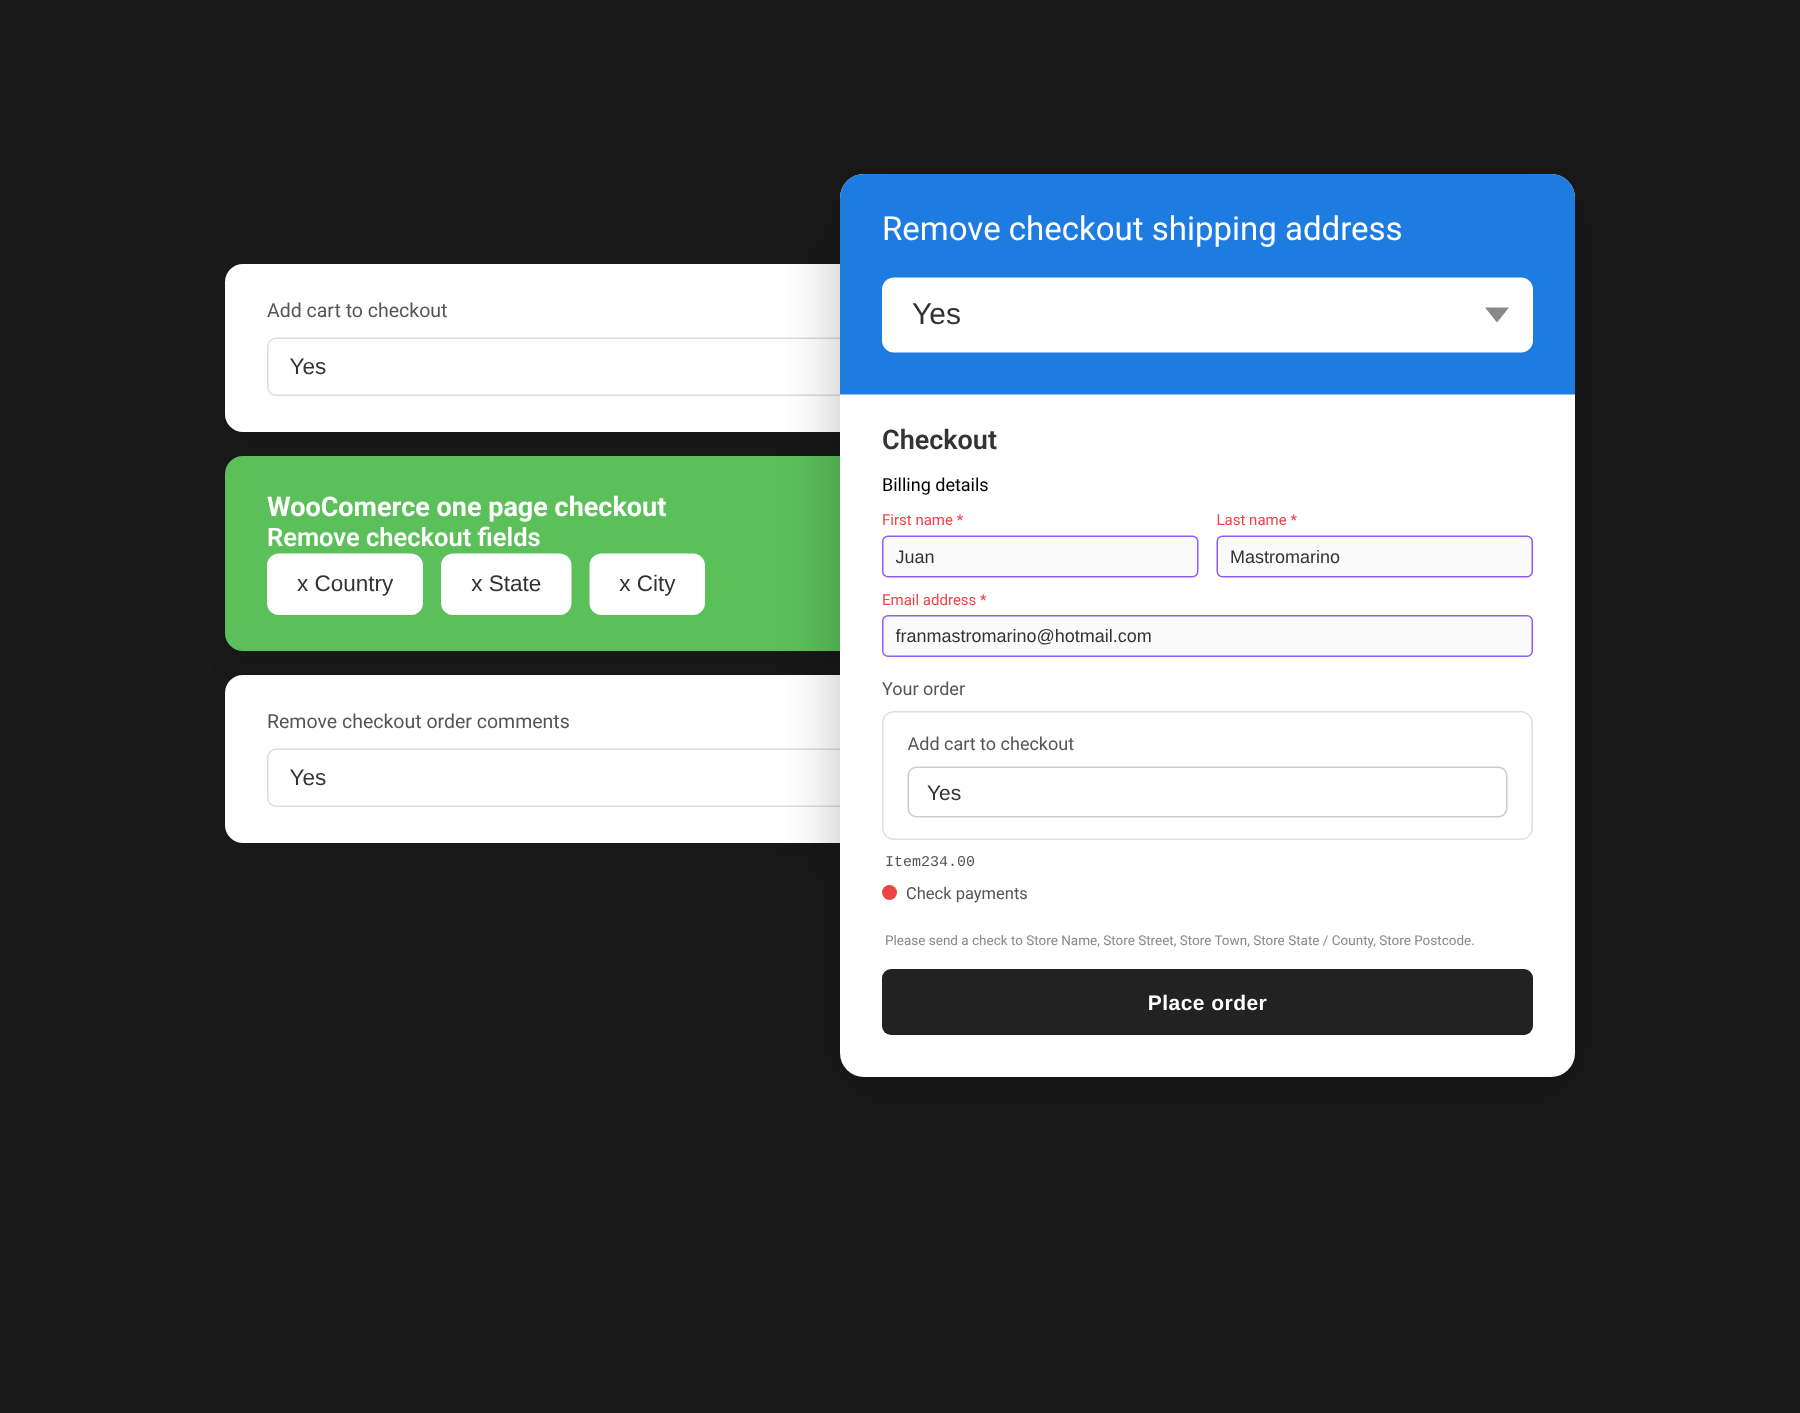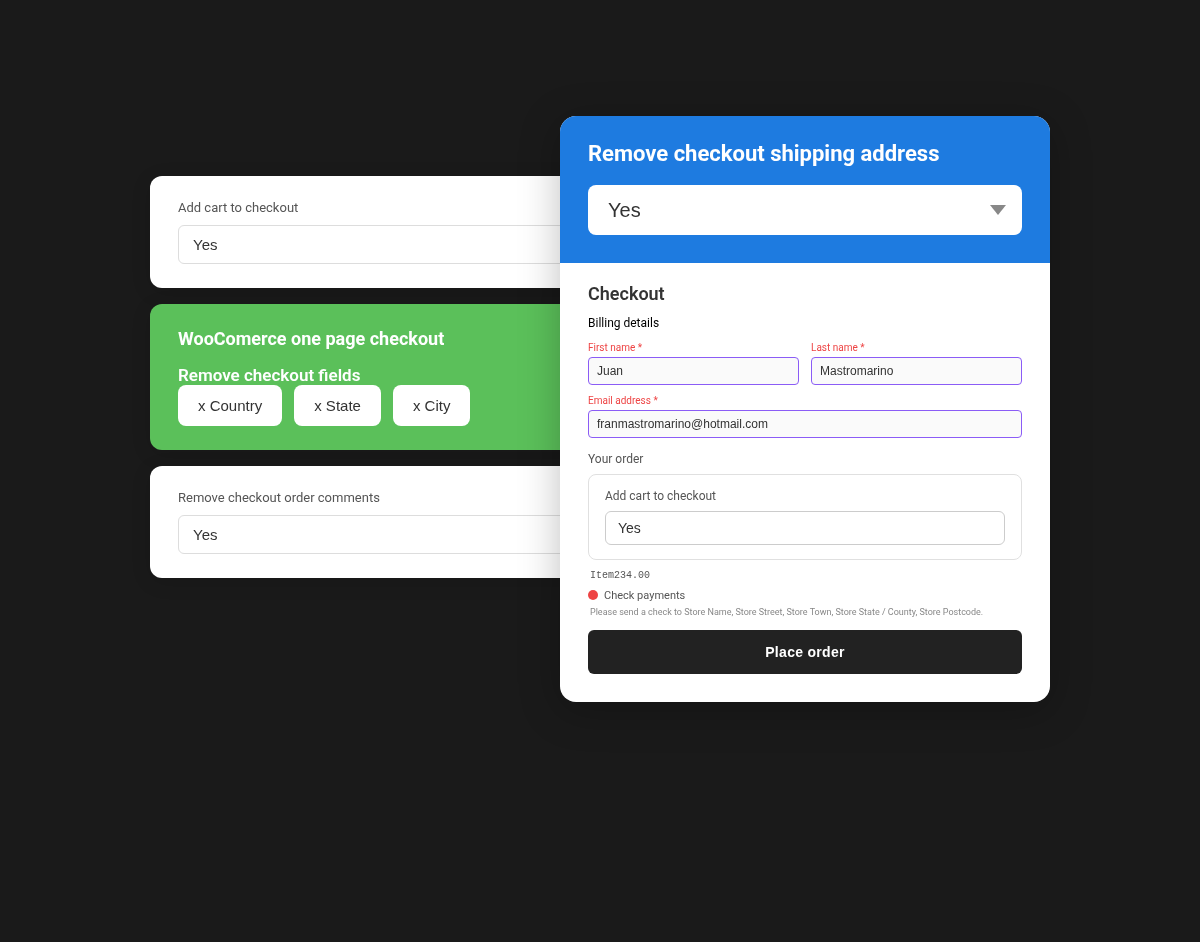--- a/index.html
+++ b/index.html
@@ -69,21 +69,21 @@
       border-radius: 12px;
       padding: 24px 28px;
       box-shadow: 0 4px 20px rgba(0,0,0,0.12);
       margin-bottom: 16px;
     }
 
     .green-card .title {
       font-size: 18px;
       font-weight: 700;
       color: #fff;
-      margin-bottom: 16px;
+      margin-bottom: 0;
     }
 
     .green-card .subtitle {
       font-size: 17px;
       font-weight: 600;
       color: #fff;
     }
 
     .field-tags {
       display: flex;
@@ -115,21 +115,21 @@
       overflow: hidden;
     }
 
     .blue-header {
       background: #1e7be0;
       padding: 24px 28px 28px;
     }
 
     .blue-header .title {
       font-size: 22px;
-      font-weight: 700;
+      font-weight: 400;
       color: #fff;
       margin-bottom: 16px;
       line-height: 1.3;
     }
 
     .blue-select-wrapper {
       position: relative;
     }
 
     .blue-select {
@@ -249,21 +249,21 @@
     .payment-section {
       margin-bottom: 12px;
     }
 
     .payment-option {
       display: flex;
       align-items: center;
       gap: 6px;
       font-size: 11px;
       color: #555;
-      margin-bottom: 4px;
+      margin-bottom: 20px;
     }
 
     .payment-dot {
       width: 10px;
       height: 10px;
       border-radius: 50%;
       background: #e44;
       flex-shrink: 0;
     }
 

